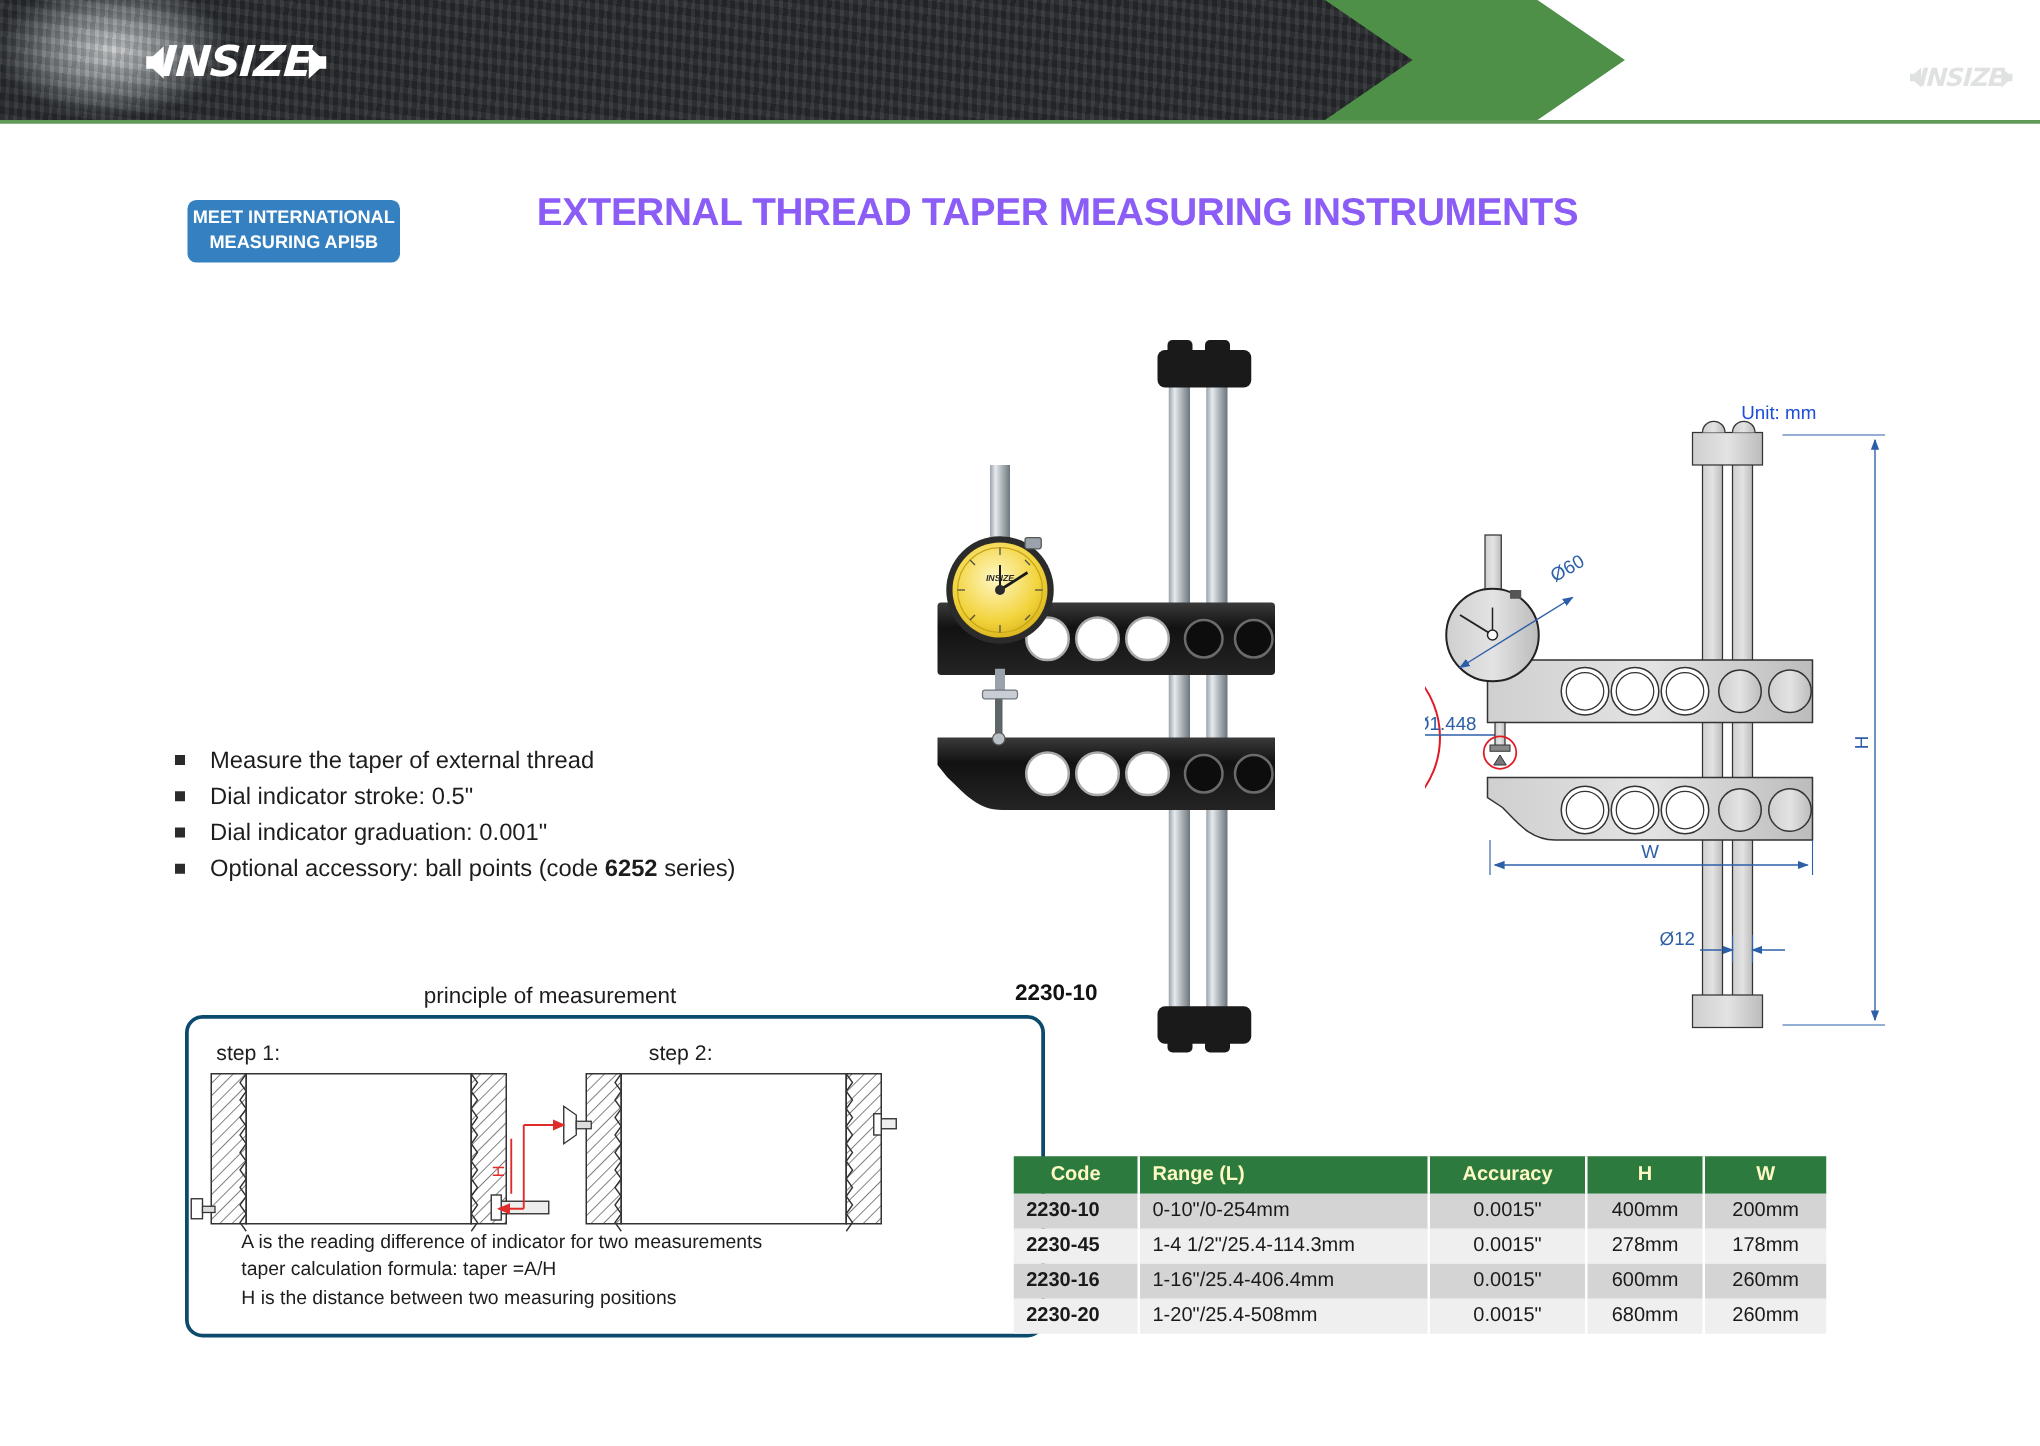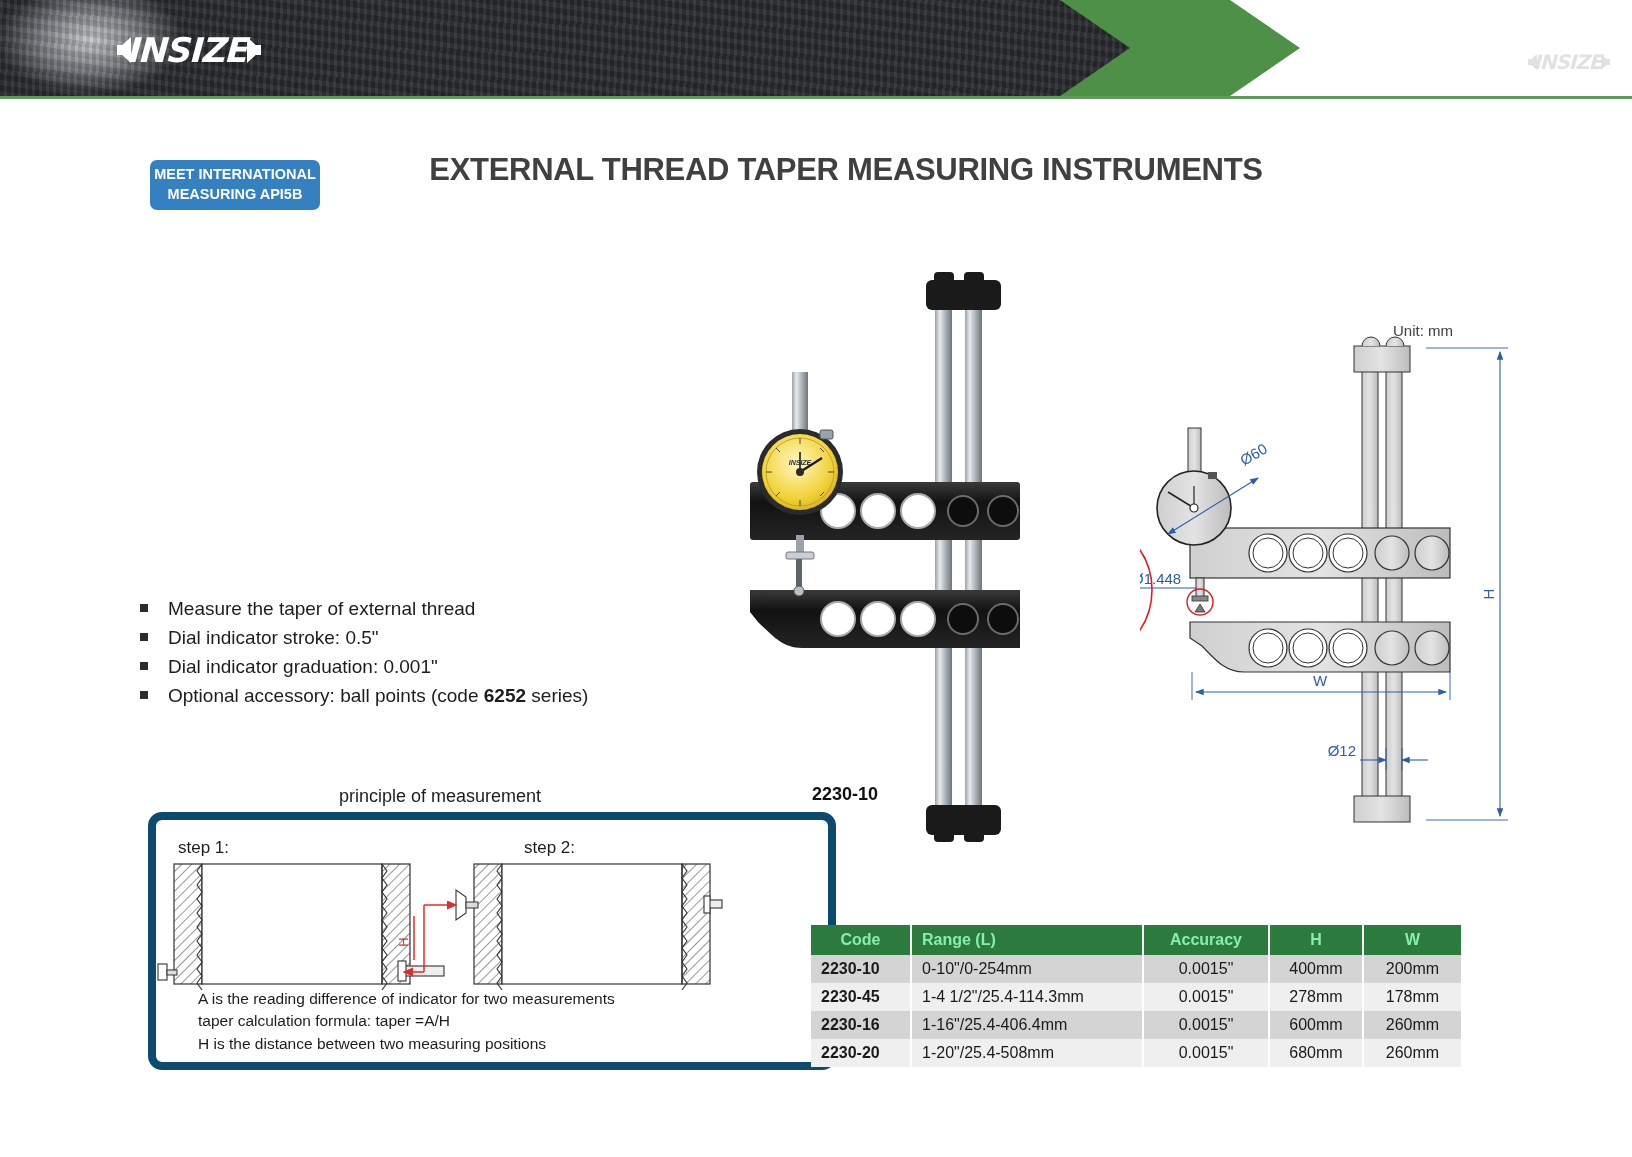--- a/index.html
+++ b/index.html
@@ -97,21 +97,21 @@
     background:#3580c0; border-radius:7px;
     color:#ffffff; font-size:14.5px; font-weight:bold;
     display:flex; flex-direction:column; align-items:center; justify-content:center;
     line-height:1.35; text-align:center;
   }
 
   
   .page-title {
     position:absolute; left:0; top:152px; width:1632px;
     text-align:center;
-    font-size:31px; font-weight:bold; color:#404040;
+    font-size:31px; font-weight:bold; color:#8b5cf6;
     letter-spacing:-0.3px;
     padding-left:60px;
   }
 
   
   .features {
     position:absolute; left:140px; top:596px; width:560px;
   }
   .feature {
     display:flex; align-items:flex-start; gap:20px;
@@ -123,21 +123,21 @@
   }
   .feature b { font-weight:bold; }
 
   
   .pom-title {
     position:absolute; left:150px; top:786px; width:580px;
     text-align:center; font-size:18px; color:#1d1d1d;
   }
   .pom-box {
     position:absolute; left:148px; top:812px; width:688px; height:258px;
-    border:8px solid #0c4a6e; border-radius:14px; background:#ffffff;
+    border:3px solid #0c4a6e; border-radius:14px; background:#ffffff;
   }
   .pom-inner { position:absolute; inset:0; }
   .pom-step {
     position:absolute; font-size:17px; color:#1d1d1d;
   }
   .pom-step1 { left:22px; top:18px; }
   .pom-step2 { left:368px; top:18px; }
   .pom-formula {
     position:absolute; left:42px; top:168px; width:520px;
     font-size:15.5px; color:#1d1d1d; line-height:1.45;
@@ -145,30 +145,30 @@
 
   
   .photo-area { position:absolute; left:720px; top:260px; width:420px; height:600px; }
   .prod-code {
     position:absolute; left:812px; top:784px;
     font-size:18px; font-weight:bold; color:#111;
   }
 
   
   .drawing { position:absolute; left:1140px; top:300px; width:480px; height:560px; }
-  .unit-label { position:absolute; left:1393px; top:322px; color:#404040; font-size:15px; }
+  .unit-label { position:absolute; left:1393px; top:322px; color:#1d4ed8; font-size:15px; }
 
   
   .spec-table {
     position:absolute; left:811px; top:925px;
     border-collapse:collapse;
     font-size:16px;
   }
   .spec-table th {
-    background:#2d7a3e; color:#86efac; font-weight:bold;
+    background:#2d7a3e; color:#fef9c3; font-weight:bold;
     padding:6px 10px; border-right:2px solid #ffffff;
     white-space:nowrap;
   }
   .spec-table th:last-child { border-right:none; }
   .spec-table td {
     padding:5px 10px; color:#1a1a1a; border-right:2px solid #ffffff;
     white-space:nowrap;
   }
   .spec-table td:last-child { border-right:none; }
   .spec-table tbody tr:nth-child(odd)  td { background:#d4d4d4; }

